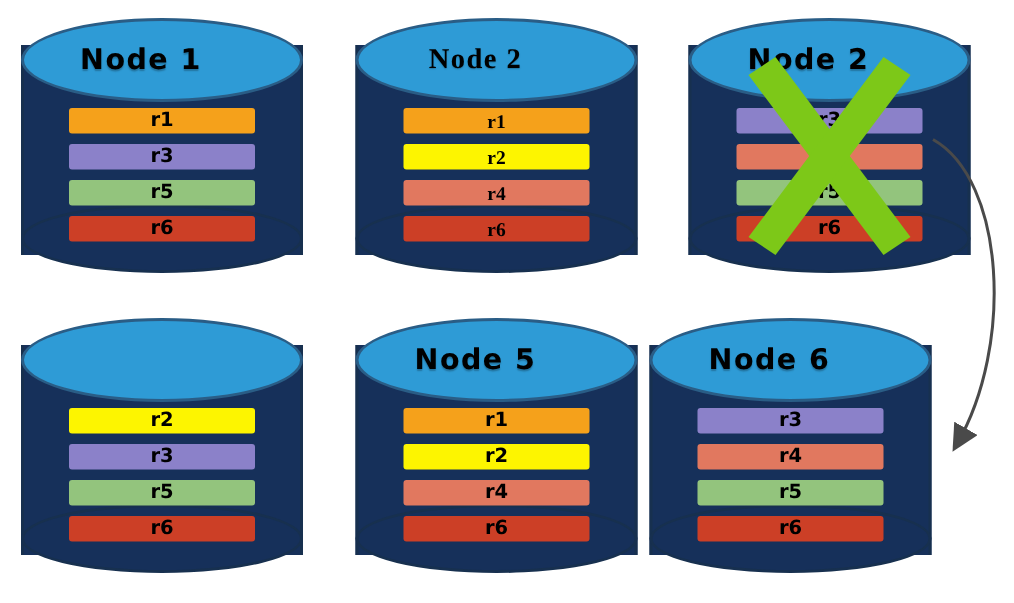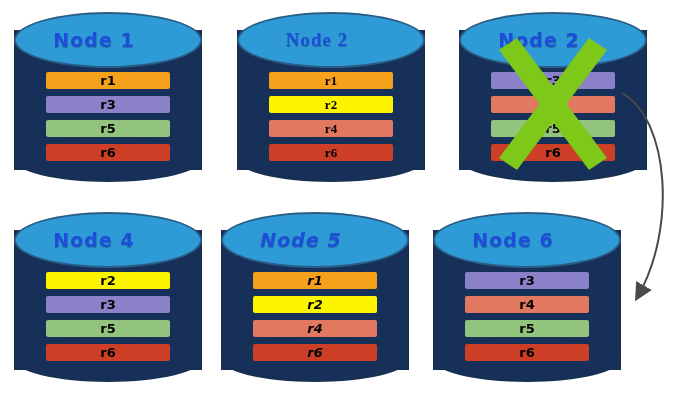--- a/index.html
+++ b/index.html
@@ -65,21 +65,21 @@
   }
   .node-label {
     position: absolute;
     left: 4px;
     top: 4px;
     width: 160px;
     height: 56px;
     display: flex;
     align-items: center;
     justify-content: center;
-    color: #1d4ed8;
+    color: #000000;
     font-size: 19px;
     font-weight: bold;
     letter-spacing: 1px;
     z-index: 6;
     text-shadow: 0 1px 1px rgba(0,0,0,0.25);
   }
 
   .replicas {
     position: absolute;
     left: 4px;
@@ -164,29 +164,28 @@
       </div>
       <svg class="failed-x" viewBox="0 0 196 186">
         <polygon points="44,42 62,30 152,150 134,162" fill="#7dc818"></polygon>
         <polygon points="152,42 134,30 44,150 62,162" fill="#7dc818"></polygon>
       </svg>
     </div>
     <div class="node" style="left: 10px; top: 208px;">
       <div class="cyl-body"></div>
       <div class="cyl-bottom"></div>
       <div class="cyl-top"></div>
-      <div class="node-label">Node 4</div>
       <div class="replicas">
         <div class="replica" style="background: rgb(253, 245, 0);">r2</div>
         <div class="replica" style="background: rgb(139, 129, 201);">r3</div>
         <div class="replica" style="background: rgb(147, 196, 125);">r5</div>
         <div class="replica" style="background: rgb(204, 63, 38);">r6</div>
       </div>
     </div>
-    <div class="node" style="left: 217px; top: 208px; font-style: italic;">
+    <div class="node" style="left: 233px; top: 208px;">
       <div class="cyl-body"></div>
       <div class="cyl-bottom"></div>
       <div class="cyl-top"></div>
       <div class="node-label">Node 5</div>
       <div class="replicas">
         <div class="replica" style="background: rgb(245, 161, 27);">r1</div>
         <div class="replica" style="background: rgb(253, 245, 0);">r2</div>
         <div class="replica" style="background: rgb(225, 120, 95);">r4</div>
         <div class="replica" style="background: rgb(204, 63, 38);">r6</div>
       </div>

